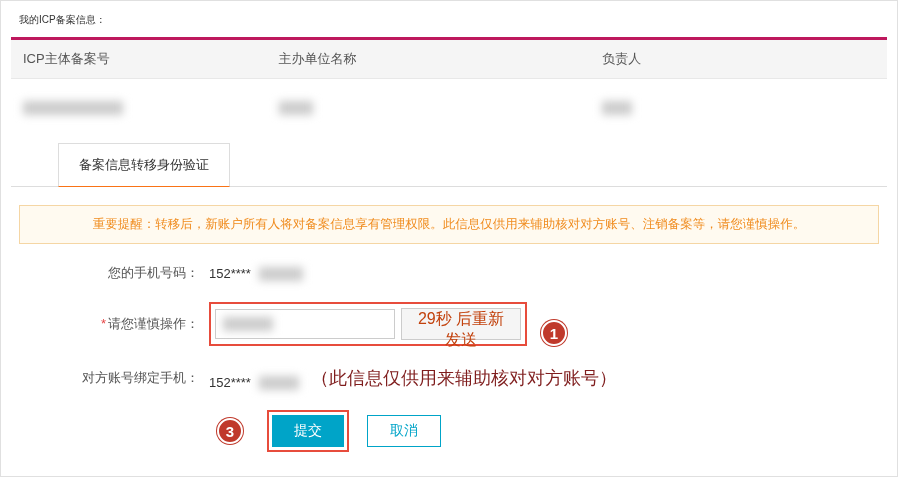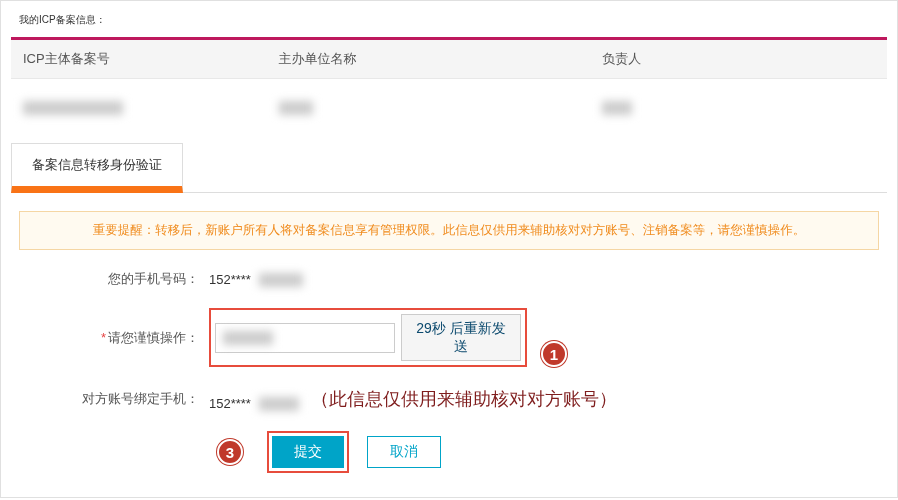--- a/index.html
+++ b/index.html
@@ -59,21 +59,21 @@
       display: inline-block;
       padding: 12px 20px;
       border: 1px solid #ddd;
       border-bottom: none;
       background: #fff;
       position: relative;
       top: 1px;
       color: #333;
       cursor: pointer;
     }
-    .tab.active { border-bottom: 7px solid #f97316; }
+    .tab.active { border-bottom: 1px solid #f97316; margin-left: 47px; }
 
     .notice {
       margin: 18px 18px 20px;
       border: 1px solid #f5d6a4;
       background: #fffaf0;
       color: #f08b1d;
       padding: 10px 14px;
       text-align: center;
       font-size: 12.5px;
     }
@@ -103,26 +103,26 @@
     }
     .input {
       border: 1px solid #ccc;
       height: 30px;
       padding: 0 8px;
       outline: none;
       font-size: 13px;
     }
     .input.code { width: 180px; }
     .btn-resend {
-      height: 47px;
+      height: 32px;
       border: 1px solid #ccc;
       background: #f5f5f5;
-      color: #0c4a6e;
+      color: #c2410c;
       padding: 0 10px;
-      font-size: 14px;
+      font-size: 16px;
       width: 120px;
       cursor: not-allowed;
     }
     .input.account { width: 306px; }
     .check-icon {
       width: 18px; height: 18px;
       border-radius: 50%;
       background: #6abf47;
       display: inline-flex;
       align-items: center;

